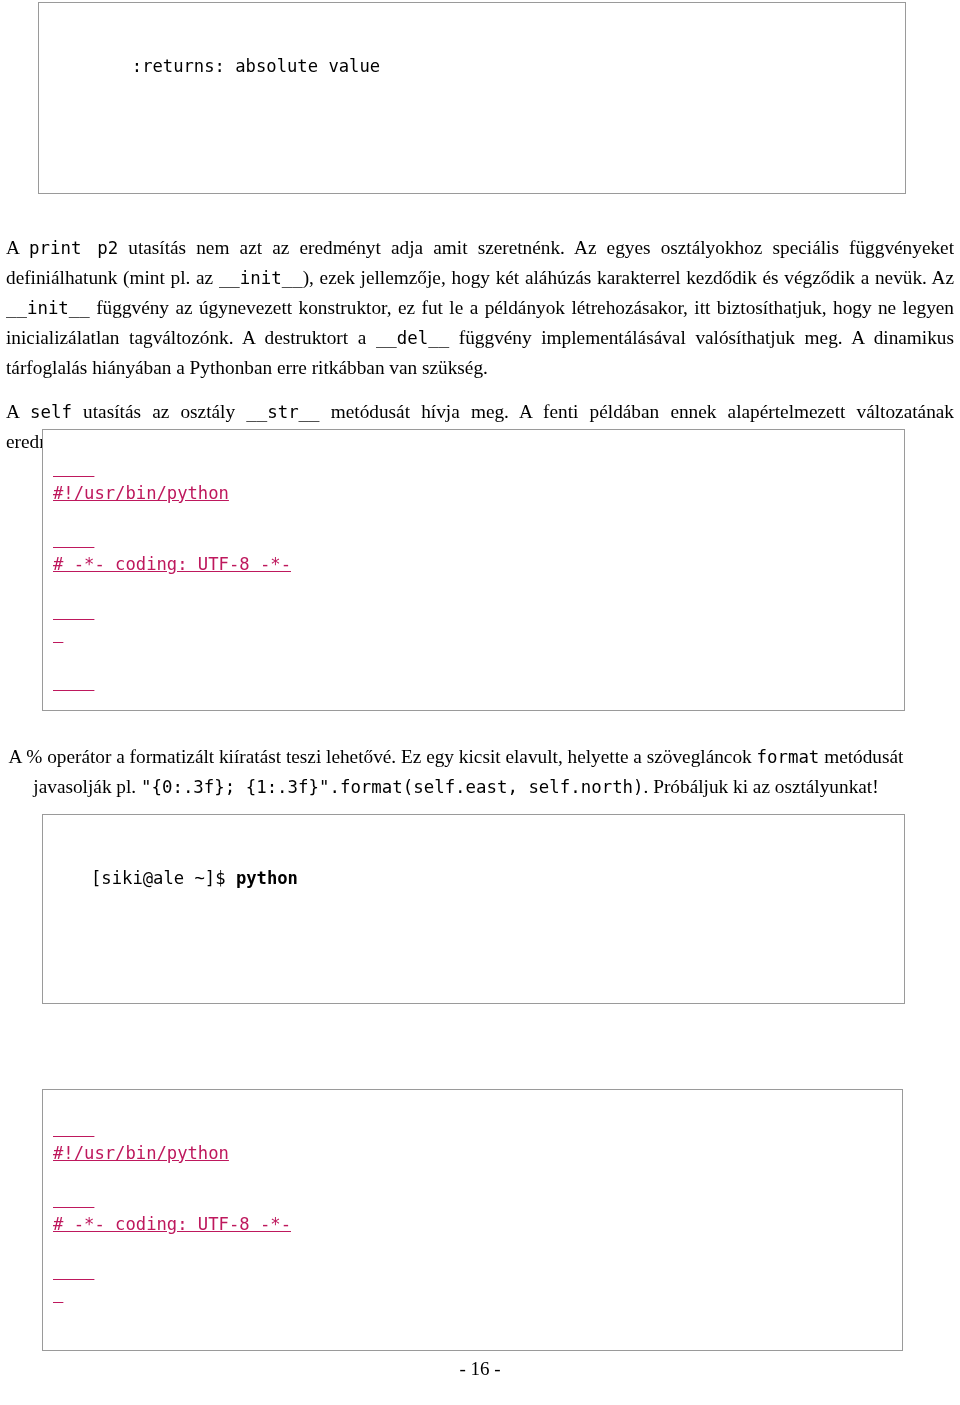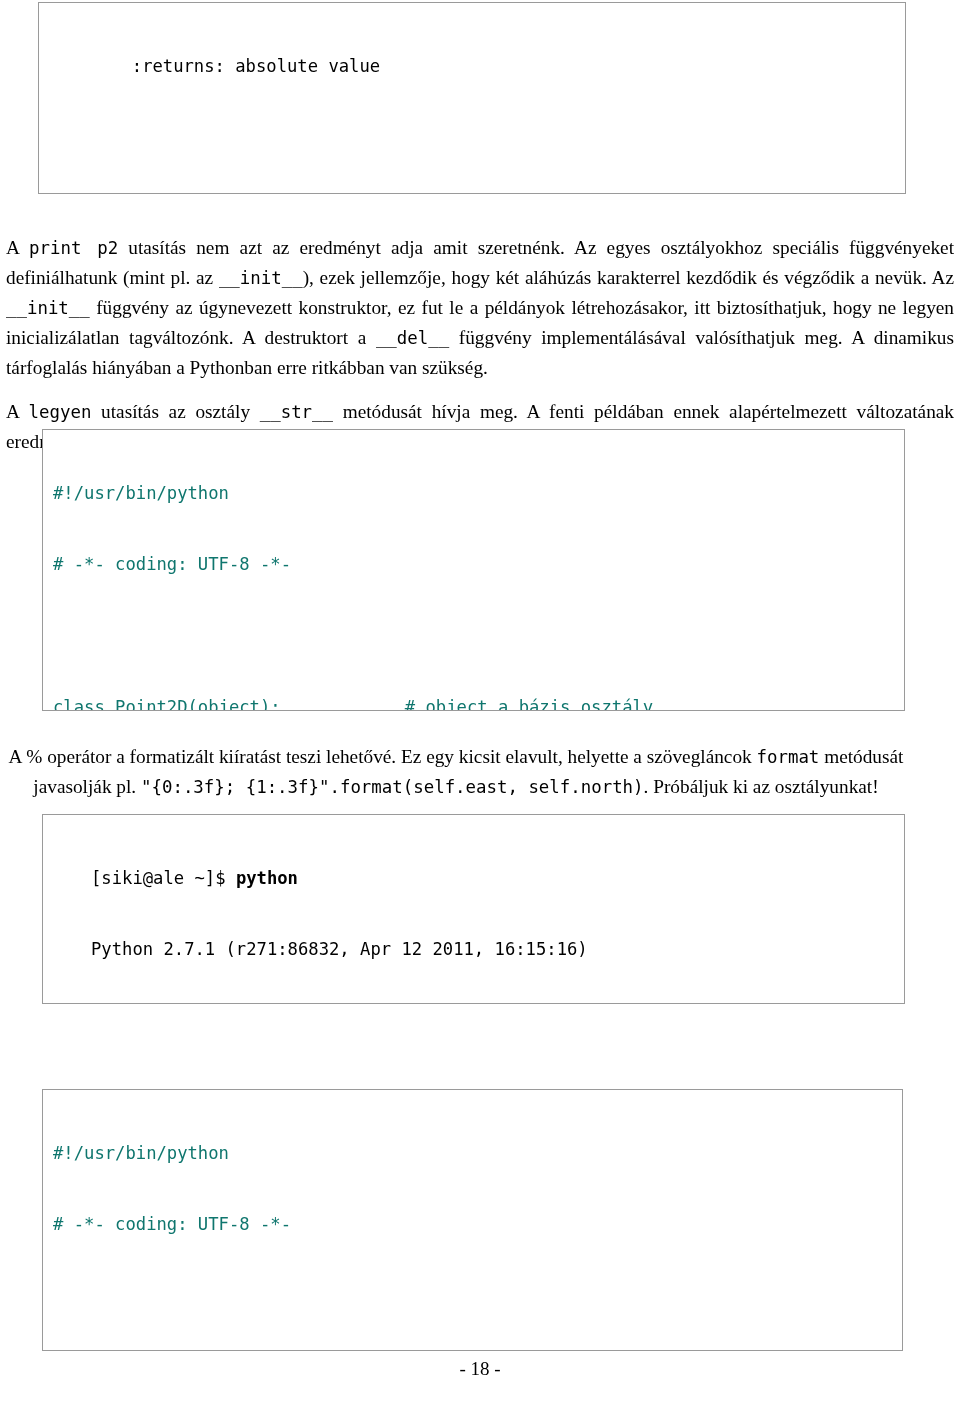--- a/index.html
+++ b/index.html
@@ -29,21 +29,21 @@
     box-sizing: border-box;
     border: 1px solid #9a9a9a;
     background: #ffffff;
     font-family: "DejaVu Sans Mono", "Liberation Mono", monospace;
     font-size: 17.2px;
     line-height: 23.8px;
     white-space: pre;
     padding: 4px 0 4px 10px;
     overflow: hidden;
   }
-  .codebox.gray { color: #0f766e; }
+  .codebox.gray { color: #be185d; text-decoration: underline; }
   .codebox.black { color: #000000; }
 
   .codebox .ln { display: block; min-height: 23.8px; }
   .codebox .b { font-weight: bold; }
 
   
   #block-help  { left: 38px;  top: 2px;    width: 868px; height: 192px; }
   
   #block-str   { left: 42px;  top: 429px;  width: 863px; height: 282px; }
   
@@ -95,43 +95,41 @@
     
     
     
     
     
     
   </div>
 
   <p class="para" id="para-1"><span>A </span><span class="mono">print p2</span><span> utasítás nem azt az eredményt adja amit szeretnénk. Az egyes osztályokhoz speciális függvényeket definiálhatunk (mint pl. az </span><span class="mono">__init__</span><span>), ezek jellemzője, hogy két aláhúzás karakterrel kezdődik és végződik a nevük. Az </span><span class="mono">__init__</span><span> függvény az úgynevezett konstruktor, ez fut le a példányok létrehozásakor, itt biztosíthatjuk, hogy ne legyen inicializálatlan tagváltozónk. A destruktort a </span><span class="mono">__del__</span><span> függvény implementálásával valósíthatjuk meg. A dinamikus tárfoglalás hiányában a Pythonban erre ritkábban van szükség.</span></p>
 
-  <p class="para" id="para-2"><span>A </span><span class="mono">legyen</span><span> utasítás az osztály </span><span class="mono">__str__</span><span> metódusát hívja meg. A fenti példában ennek alapértelmezett változatának eredményét láthattuk az </span><span class="bi">object</span><span> osztályból.</span></p>
+  <p class="para" id="para-2"><span>A </span><span class="mono">self</span><span> utasítás az osztály </span><span class="mono">__str__</span><span> metódusát hívja meg. A fenti példában ennek alapértelmezett változatának eredményét láthattuk az </span><span class="bi">object</span><span> osztályból.</span></p>
 
   <div class="codebox gray" id="block-str">
     <span class="ln">#!/usr/bin/python</span>
     <span class="ln"># -*- coding: UTF-8 -*-</span>
     <span class="ln">&nbsp;</span>
-    <span class="ln">class Point2D(object):            # object a bázis osztály</span>
     
     
     
     
     
     
     
     
     
   </div>
 
   <p class="para last-left" id="para-3"><span>A % operátor a formatizált kiíratást teszi lehetővé. Ez egy kicsit elavult, helyette a szövegláncok </span><span class="mono">format</span><span> metódusát javasolják pl. </span><span class="mono">"{0:.3f}; {1:.3f}".format(self.east, self.north)</span><span>. Próbáljuk ki az osztályunkat!</span></p>
 
   <div class="codebox black" id="block-term">
     <span class="ln"><span>[siki@ale ~]$ </span><span class="b">python</span></span>
-    <span class="ln">Python 2.7.1 (r271:86832, Apr 12 2011, 16:15:16)</span>
     
     
     
     
     
     
     
   </div>
 
 
@@ -143,15 +141,15 @@
     
     
     
     
     
     
     
     
   </div>
 
-  <div id="footer">- 18 -</div>
+  <div id="footer">- 16 -</div>
 
 </div>
 
 </body></html>

